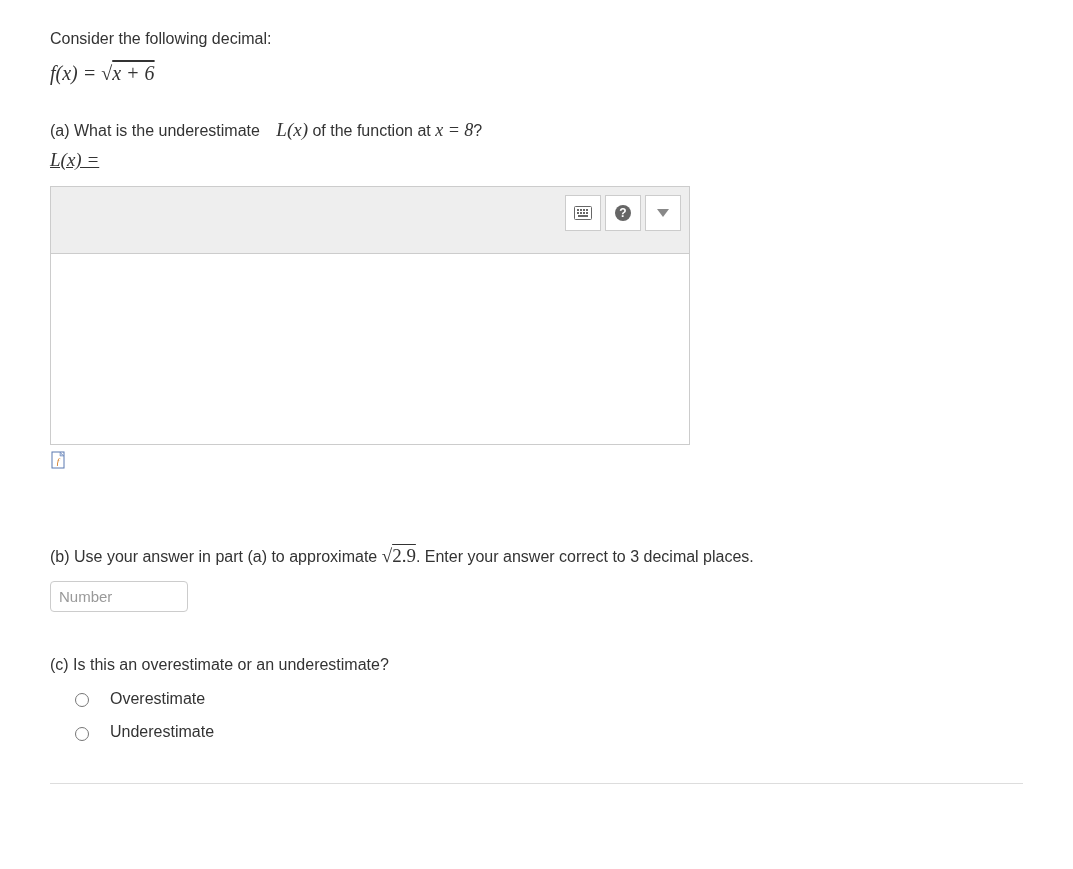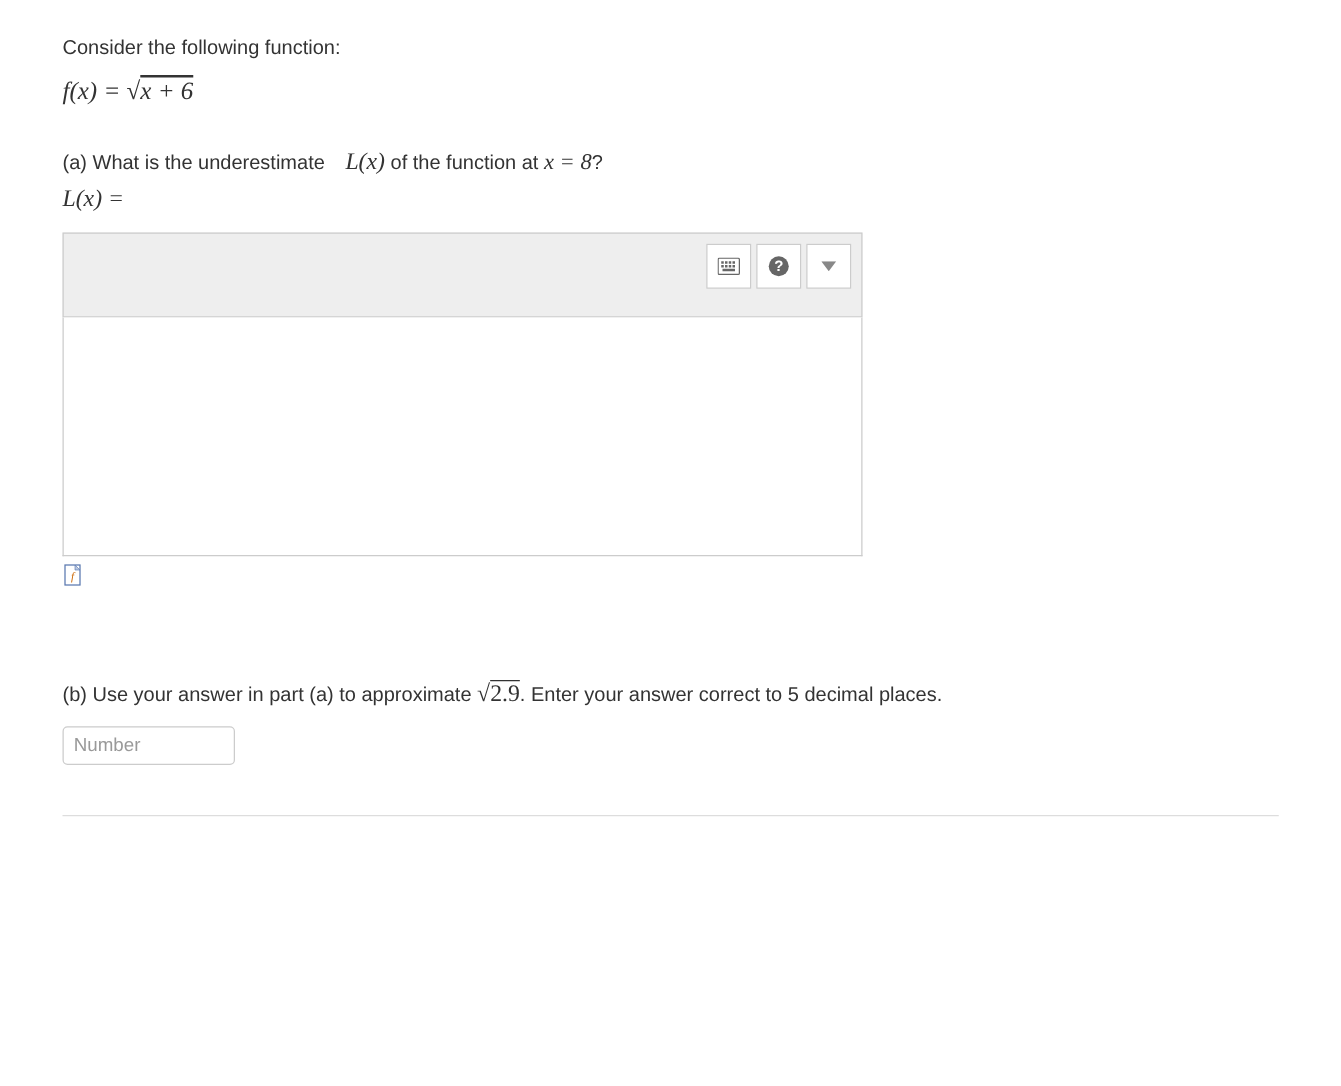--- a/index.html
+++ b/index.html
@@ -112,30 +112,30 @@
   }
   hr.footer-rule {
     margin-top: 38px;
     border: none;
     border-top: 1px solid #ddd;
   }
 </style>
 </head>
 <body>
 
-<div>Consider the following function:</div>
+<div>Consider the following decimal:</div>
 
 <div class="formula-centered">
   <span class="fx">f(x) = </span><span style="font-style:normal">√</span><span class="overline"><span class="fx">x + 6</span></span>
 </div>
 
 <div class="part-a-text">
   <span>(a) What is the underestimate </span><span class="math" style="font-size:19px;margin-left:12px;">L(x)</span><span> of the function at </span><span class="math" style="font-size:18px;">x = 8</span><span>?</span>
   <br>
-  <span class="math" style="font-size:19px;">L(x) =</span>
+  <span class="math" style="font-size:19px;text-decoration:underline;">L(x) =</span>
 </div>
 
 <div class="editor-wrap">
   <div class="editor-toolbar">
     <div class="toolbar-btn">
       <svg width="18" height="14" viewBox="0 0 18 14">
         <rect x="0.5" y="0.5" width="17" height="13" rx="1" fill="none" stroke="#666" stroke-width="1"></rect>
         <rect x="3" y="3" width="2" height="2" fill="#666"></rect>
         <rect x="6" y="3" width="2" height="2" fill="#666"></rect>
         <rect x="9" y="3" width="2" height="2" fill="#666"></rect>
@@ -164,20 +164,29 @@
 
 <button class="attach-icon">
   <svg width="18" height="18" viewBox="0 0 18 18">
     <rect x="2" y="1" width="12" height="16" fill="#fff" stroke="#5a78b0" stroke-width="1"></rect>
     <polygon points="10,1 14,5 10,5" fill="#b9c8e2" stroke="#5a78b0" stroke-width="0.5"></polygon>
     <text x="8" y="13" text-anchor="middle" font-size="9" fill="#cc6600" font-family="serif" font-style="italic">f</text>
   </svg>
 </button>
 
 <div class="part-b">
-  <span>(b) Use your answer in part (a) to approximate </span><span style="font-family:'Times New Roman',serif; font-size:19px;"><span style="font-style:normal">√</span><span class="overline" style="font-style:normal">2.9</span></span><span>. Enter your answer correct to 5 decimal places.</span>
+  <span>(b) Use your answer in part (a) to approximate </span><span style="font-family:'Times New Roman',serif; font-size:19px;"><span style="font-style:normal">√</span><span class="overline" style="font-style:normal">2.9</span></span><span>. Enter your answer correct to 3 decimal places.</span>
 </div>
 <input type="text" class="num-input" placeholder="Number" style="">
 
 <div class="part-c">
+  <div>(c) Is this an overestimate or an underestimate?</div>
+  <label class="radio-row">
+    <input type="radio" name="estimate" style="">
+    <span>Overestimate</span>
+  </label>
+  <label class="radio-row">
+    <input type="radio" name="estimate" style="">
+    <span>Underestimate</span>
+  </label>
 </div>
 
 <hr class="footer-rule">
 
 </body></html>

